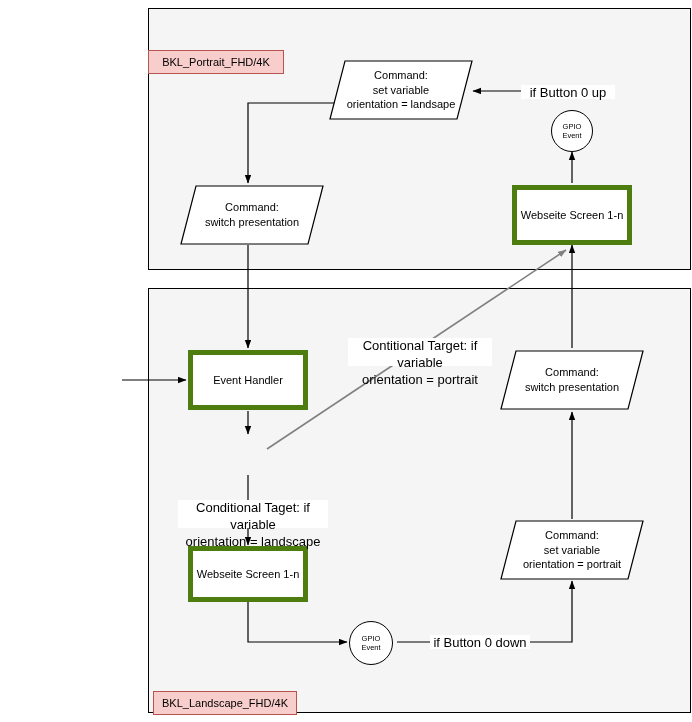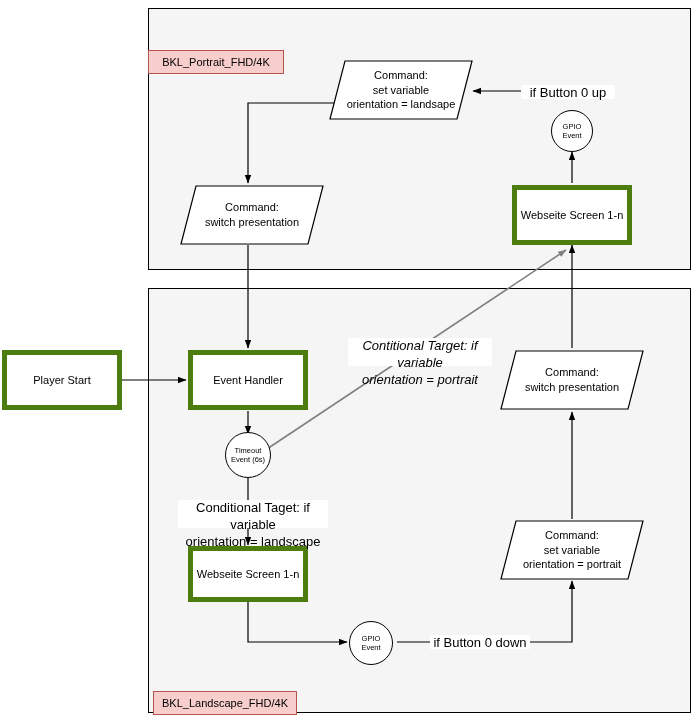--- a/index.html
+++ b/index.html
@@ -173,26 +173,23 @@
     </svg>
     <div class="para-text">Command:
 switch presentation</div>
   </div>
 
   <div class="node-rect" style="left:512px; top:185px; width:120px; height:60px;">Webseite Screen 1-n</div>
 
   <div class="node-ellipse" style="left:551px; top:110px; width:42px; height:42px;">GPIO
 Event</div>
 
-  <div class="node-rect" style="left:2px; top:350px; width:120px; height:60px;">Player Start</div>
 
   <div class="node-rect" style="left:188px; top:350px; width:120px; height:60px;">Event Handler</div>
 
-  <div class="node-ellipse" style="left:225px; top:432px; width:46px; height:46px;">Timeout
-Event (6s)</div>
 
   <div class="node-rect" style="left:188px; top:546px; width:120px; height:56px;">Webseite Screen 1-n</div>
 
   <div class="node-ellipse" style="left:349px; top:621px; width:44px; height:44px;">GPIO
 Event</div>
 
   <div class="node-para" style="left:500px; top:350px; width:144px; height:60px;">
     <svg class="para-shape" viewBox="0 0 144 60" preserveAspectRatio="none">
       <polygon points="16,1 143,1 128,59 1,59" fill="#ffffff" stroke="#000000" stroke-width="1.2"></polygon>
     </svg>
@@ -206,19 +203,19 @@
     </svg>
     <div class="para-text">Command:
 set variable
 orientation = portrait</div>
   </div>
 
   <div class="edge-label" style="left:521px; top:85px; width:90px; height:14px;">if Button 0 up</div>
 
   <div class="edge-label" style="left:430px; top:635px; width:96px; height:14px;">if Button 0 down</div>
 
-  <div class="edge-label" style="left:348px; top:338px; width:140px; height:28px; text-align:center;font-style:italic;">Contitional Target: if variable
+  <div class="edge-label" style="left:348px; top:338px; width:140px; height:28px; text-align:center;">Contitional Target: if variable
 orientation = portrait</div>
 
   <div class="edge-label" style="left:178px; top:500px; width:146px; height:28px; text-align:center;">Conditional Taget: if variable
 orientation = landscape</div>
 
 </div>
 
 </body></html>

